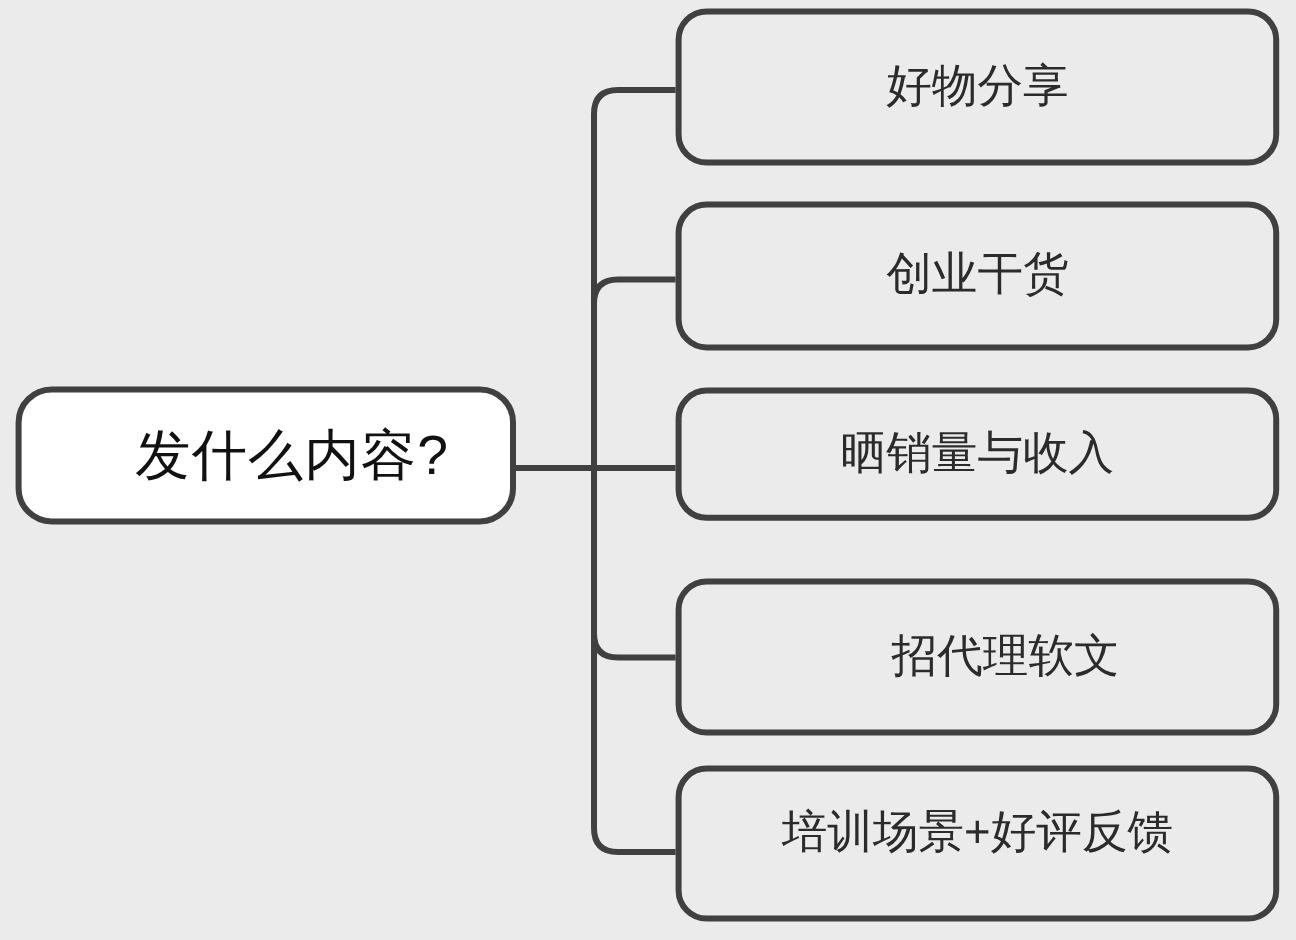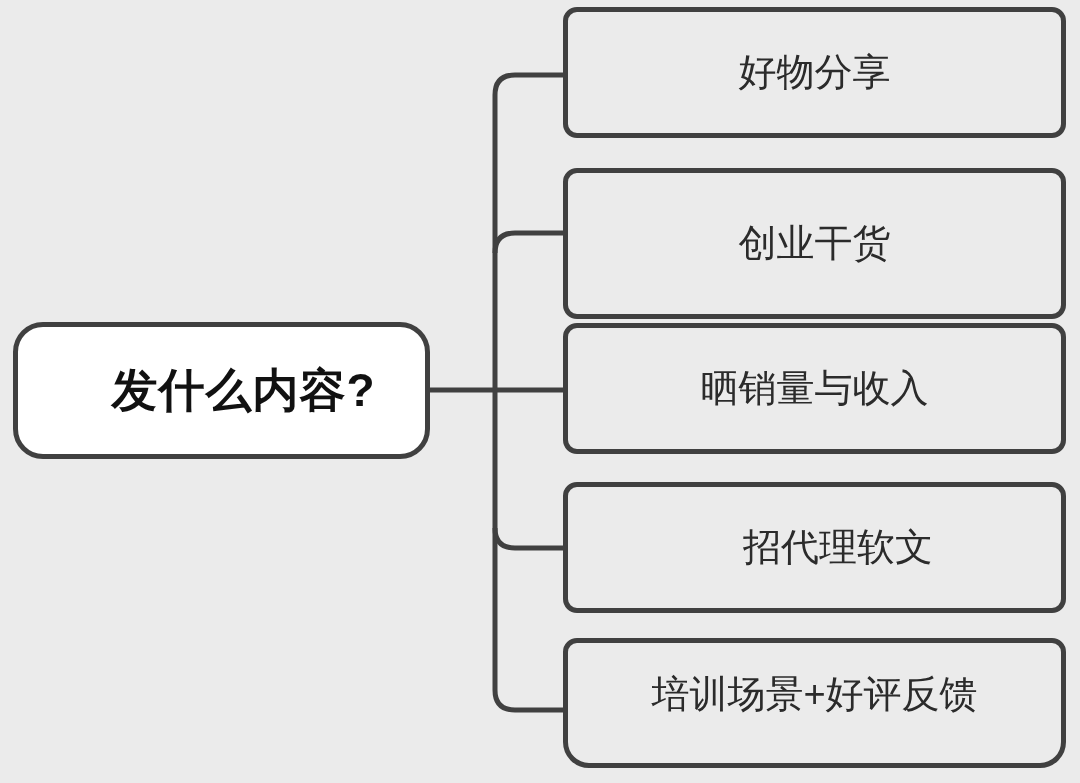--- a/index.html
+++ b/index.html
@@ -27,48 +27,48 @@
     height: 783px;
     pointer-events: none;
   }
   .node {
     position: absolute;
     box-sizing: border-box;
     display: flex;
     align-items: center;
     justify-content: center;
     border: 5px solid #404040;
-    border-radius: 14px;
+    border-radius: 26px;
     text-align: center;
     line-height: 1.15;
     color: #111111;
   }
   .node-root {
     left: 13px;
     top: 322px;
     width: 417px;
-    height: 137px;
+    height: 115px;
     background: #ffffff;
     border-radius: 30px;
     font-size: 46px;
-    font-weight: bold;
+    font-weight: normal;
     letter-spacing: 1px;
     padding-left: 44px;
   }
   .node-child {
     left: 563px;
     width: 503px;
     background: #ebebeb;
     font-size: 38px;
     font-weight: normal;
     color: #2b2b2b;
   }
   .child-0 { top: 7px;   height: 131px; }
-  .child-1 { top: 168px; height: 151px; }
-  .child-2 { top: 323px; height: 131px; }
+  .child-1 { top: 168px; height: 124px; }
+  .child-2 { top: 323px; height: 111px; }
   .child-3 { top: 482px; height: 131px; padding-left: 47px; }
   .child-4 { top: 638px; height: 130px; border-bottom-left-radius: 26px; border-bottom-right-radius: 26px; }
   .node-label {
     display: block;
     white-space: nowrap;
   }
   .child-4 .node-label {
     position: relative;
     top: -8px;
   }

